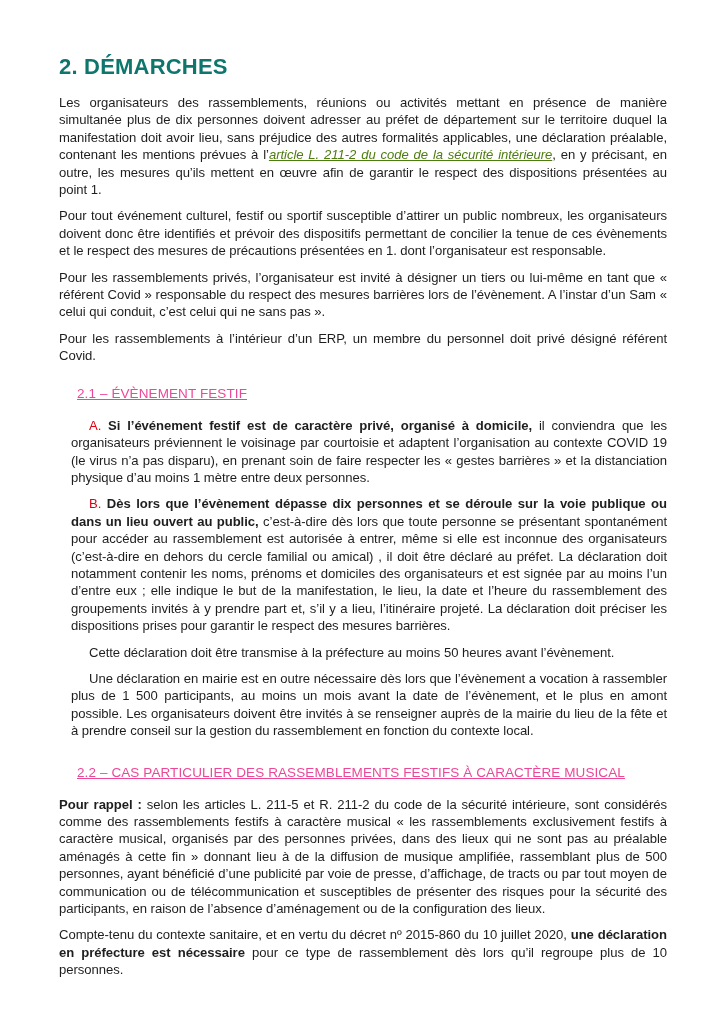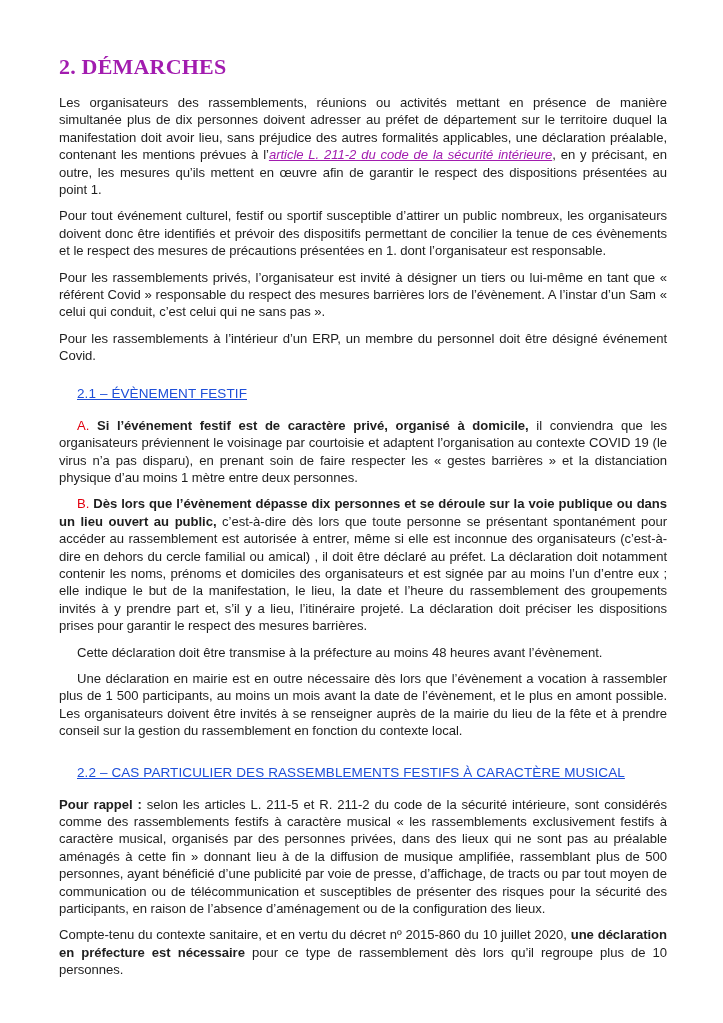--- a/index.html
+++ b/index.html
@@ -3,34 +3,34 @@
 <meta charset="utf-8">
 <style>
   html, body { margin: 0; padding: 0; background: #ffffff; }
   body { width: 723px; height: 1023px; overflow: hidden; position: relative; }
   .page {
     position: absolute; left: 0; top: 0; width: 723px; height: 1023px;
     font-family: "Liberation Sans", sans-serif; color: #1e1e1e;
   }
   .content { position: absolute; left: 59px; top: 54px; width: 608px; }
   h1 {
-    font-family: Liberation Serif, serif;
-    font-size: 22px; font-weight: bold; color: #a21caf;
+    font-family: Liberation Sans, sans-serif;
+    font-size: 22px; font-weight: bold; color: #0f766e;
     margin: 0 0 14px 0; letter-spacing: 0.2px; line-height: 26px;
   }
   p {
     margin: 0 0 9px 0; font-size: 13.1px; line-height: 17.4px;
     text-align: justify; letter-spacing: -0.05px;
   }
-  p.indent { text-indent: 18px; }
-  a.link { color: #a21caf; font-style: italic; text-decoration: underline; }
+  p.indent { text-indent: 18px; margin-left: 12px; }
+  a.link { color: #4d7c0f; font-style: italic; text-decoration: underline; }
   .ul { }
   b { font-weight: bold; }
   h2 {
-    font-size: 13.5px; font-weight: normal; color: #1d4ed8;
+    font-size: 13.5px; font-weight: normal; color: #ec4899;
     text-decoration: underline; margin: 0; line-height: 18px;
     padding-left: 18px; letter-spacing: 0.1px;
   }
   h2.s1 { margin-top: 20px; margin-bottom: 14px; }
   h2.s2 { margin-top: 24px; margin-bottom: 14px; }
   .red { color: #e1000f; }
 </style>
 </head>
 <body>
 
@@ -38,29 +38,29 @@
   <div class="content">
 
     <h1>2. DÉMARCHES</h1>
 
     <p><span>Les organisateurs des rassemblements, réunions ou activités mettant en présence de manière simultanée plus de dix personnes doivent adresser au préfet de département sur le territoire duquel la manifestation doit avoir lieu, sans préjudice des autres formalités applicables, une déclaration préalable, contenant les mentions prévues à l’</span><a class="link">article L. 211-2 du code de la sécurité intérieure</a><span>, en y précisant, en outre, les mesures qu’ils mettent en œuvre afin de garantir le respect des dispositions  présentées au point 1.</span></p>
 
     <p>Pour tout événement culturel, festif ou sportif susceptible d’attirer un public nombreux, les organisateurs doivent donc être identifiés et prévoir des dispositifs permettant de concilier la tenue de ces évènements et le respect des mesures de précautions présentées en 1. dont l’organisateur est responsable.</p>
 
     <p>Pour les rassemblements privés, l’organisateur est invité à désigner un tiers ou lui-même en tant que « référent Covid » responsable du respect des mesures barrières lors de l’évènement. A l’instar d’un Sam « celui qui conduit, c’est celui qui ne sans pas ».</p>
 
-    <p>Pour les rassemblements à l’intérieur d’un ERP, un membre du personnel doit être désigné événement Covid.</p>
+    <p>Pour les rassemblements à l’intérieur d’un ERP, un membre du personnel doit privé désigné référent Covid.</p>
 
     <h2 class="s1">2.1 – ÉVÈNEMENT FESTIF</h2>
 
     <p class="indent"><span class="red">A. </span><b>Si l’événement festif est de caractère privé, organisé à domicile,</b><span> il conviendra que les organisateurs préviennent le voisinage par courtoisie et adaptent l’organisation au contexte COVID 19 (le virus n’a pas disparu), en prenant soin de faire respecter les « gestes barrières » et la distanciation physique d’au moins 1 mètre entre deux personnes.</span></p>
 
     <p class="indent"><span class="red">B. </span><b>Dès lors que l’évènement dépasse dix personnes et se déroule sur la voie publique ou dans un lieu ouvert au public,</b><span> c’est-à-dire dès lors que toute personne se présentant spontanément pour accéder au rassemblement est autorisée à entrer, même si elle est inconnue des organisateurs (c’est-à-dire en dehors du cercle familial ou amical) , </span><span class="ul">il doit être déclaré au préfet</span><span>. La déclaration doit notamment contenir les noms, prénoms et domiciles des organisateurs et est signée par au moins l’un d’entre eux ; elle indique le but de la manifestation, le lieu, la date et l’heure du rassemblement des groupements invités à y prendre part et, s’il y a lieu, l’itinéraire projeté. La déclaration doit préciser les dispositions prises pour garantir le respect des mesures barrières.</span></p>
 
-    <p class="indent">Cette déclaration doit être transmise à la préfecture au moins 48 heures avant l’évènement.</p>
+    <p class="indent">Cette déclaration doit être transmise à la préfecture au moins 50 heures avant l’évènement.</p>
 
     <p class="indent">Une déclaration en mairie est en outre nécessaire dès lors que l’évènement a vocation à rassembler plus de 1 500 participants, au moins un mois avant la date de l’évènement, et le plus en amont possible. Les organisateurs doivent être invités à se renseigner auprès de la mairie du lieu de la fête et à prendre conseil sur la gestion du rassemblement en fonction du contexte local.</p>
 
     <h2 class="s2">2.2 – CAS PARTICULIER DES RASSEMBLEMENTS FESTIFS À CARACTÈRE MUSICAL</h2>
 
     <p><b>Pour rappel :</b><span> selon les articles L. 211-5 et R. 211-2 du code de la sécurité intérieure, sont considérés comme des rassemblements festifs à caractère musical « les rassemblements exclusivement festifs à caractère musical, organisés par des personnes privées, dans des lieux qui ne sont pas au préalable aménagés à cette fin » donnant lieu à de la diffusion de musique amplifiée, rassemblant plus de 500 personnes, ayant bénéficié d’une publicité par voie de presse, d’affichage, de tracts ou par tout moyen de communication ou de télécommunication et susceptibles de présenter des risques pour la sécurité des participants, en raison de l’absence d’aménagement ou de la configuration des lieux.</span></p>
 
     <p><span>Compte-tenu du contexte sanitaire, et en vertu du décret nº 2015-860 du 10 juillet 2020, </span><b>une déclaration en préfecture est nécessaire</b><span> pour ce type de rassemblement dès lors qu’il regroupe plus de 10 personnes.</span></p>
 
   </div>

